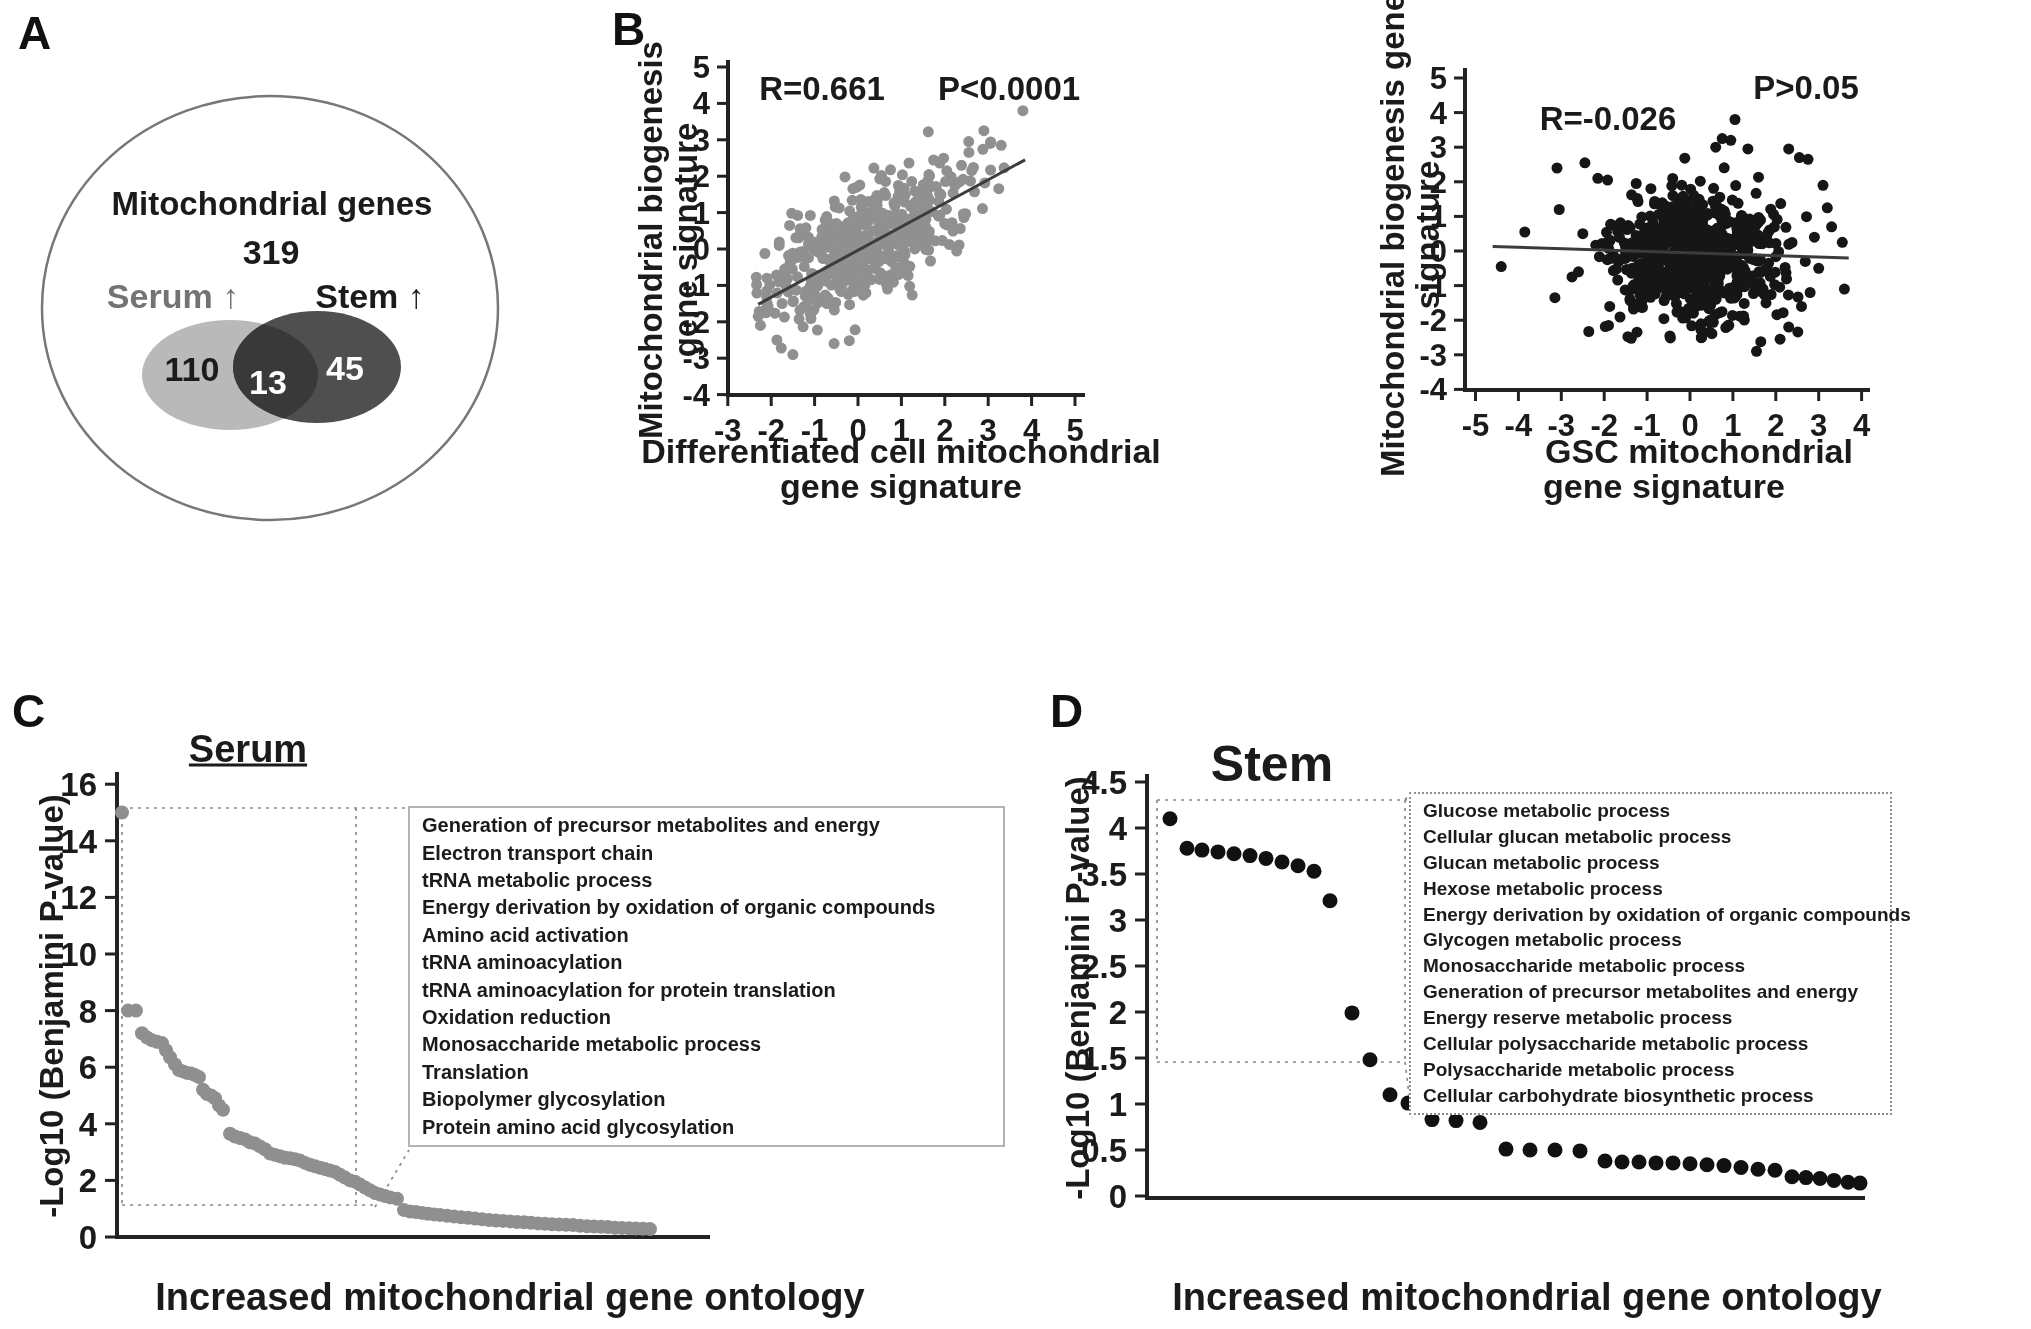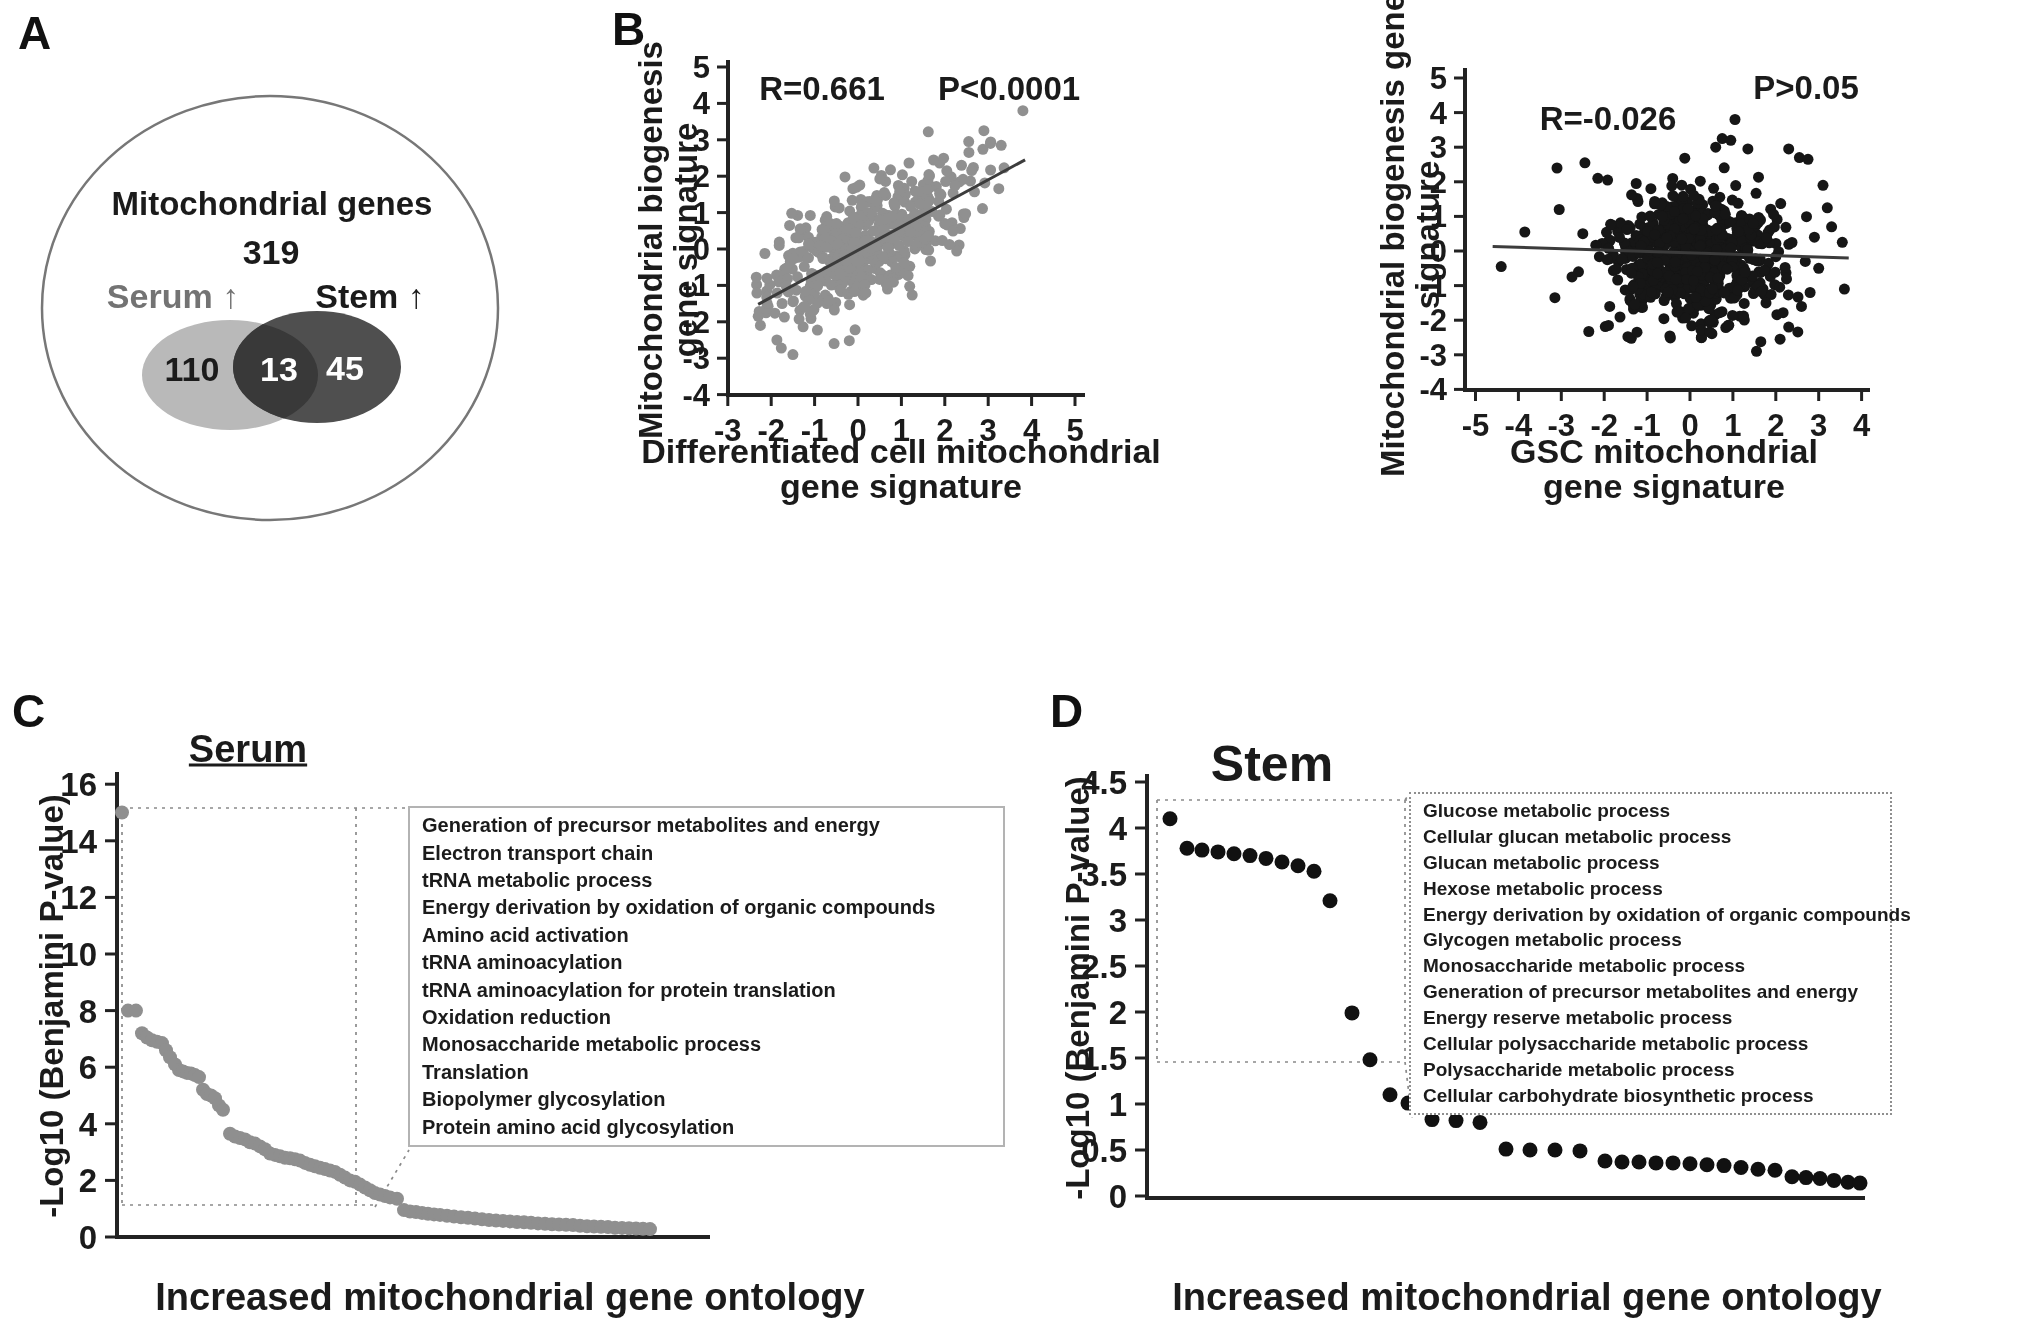--- a/index.html
+++ b/index.html
@@ -1558,35 +1558,35 @@
   <div class="pl" style="left:18px;top:6px;">A</div>
   <div class="pl" style="left:612px;top:2px;">B</div>
   <div class="pl" style="left:12px;top:684px;">C</div>
   <div class="pl" style="left:1050px;top:684px;">D</div>
 
   <div class="t" style="left:272px;top:204px;font-size:33px;">Mitochondrial genes</div>
   <div class="t" style="left:271px;top:252px;font-size:34px;">319</div>
   <div class="t" id="serum-set-label" style="left: 173px; top: 296px; font-size: 34px; color: #737373;">Serum ↑</div>
   <div class="t" style="left:370px;top:296px;font-size:34px;">Stem ↑</div>
   <div class="t" style="left:192px;top:369px;font-size:34px;">110</div>
-  <div class="t" style="left:268px;top:369px;font-size:34px;color:#ffffff;margin-left:11px;">13</div>
+  <div class="t" style="left:268px;top:382px;font-size:34px;color:#ffffff;">13</div>
   <div class="t" style="left:345px;top:368px;font-size:34px;color:#ffffff;">45</div>
 
   <div class="t" style="left:822px;top:89px;font-size:33px;">R=0.661</div>
   <div class="t" style="left:1009px;top:89px;font-size:33px;">P&lt;0.0001</div>
   <div class="t rot" style="left:651px;top:240px;font-size:33px;">Mitochondrial biogenesis</div>
   <div class="t rot" style="left:686px;top:240px;font-size:33px;">gene signature</div>
   <div class="t" style="left:901px;top:451px;font-size:34px;">Differentiated cell mitochondrial</div>
   <div class="t" style="left:901px;top:486px;font-size:34px;">gene signature</div>
 
   <div class="t" style="left:1608px;top:88px;font-size:33px;margin-top:31px;">R=-0.026</div>
   <div class="t" style="left:1806px;top:88px;font-size:33px;">P&gt;0.05</div>
   <div class="t rot" style="left:1393px;top:235px;font-size:33px;">Mitochondrial biogenesis gene</div>
   <div class="t rot" style="left:1428px;top:235px;font-size:33px;">signature</div>
-  <div class="t" style="left:1664px;top:451px;font-size:34px;">GSC mitochondrial</div>
+  <div class="t" style="left:1699px;top:451px;font-size:34px;">GSC mitochondrial</div>
   <div class="t" style="left:1664px;top:486px;font-size:34px;">gene signature</div>
 
   <div class="t" style="left:248px;top:749px;font-size:38px;text-decoration:underline;">Serum</div>
   <div class="t rot" style="left:52px;top:1006px;font-size:33px;">-Log10 (Benjamini P-value)</div>
   <div class="t" style="left:510px;top:1297px;font-size:38px;">Increased mitochondrial gene ontology</div>
   <div class="gobox" id="gobox-c" style="left:408px;top:806px;width:597px;height:341px;font-size:20px;">
       <div class="goterm">Generation of precursor metabolites and energy</div>
       <div class="goterm">Electron transport chain</div>
       <div class="goterm">tRNA metabolic process</div>
       <div class="goterm">Energy derivation by oxidation of organic compounds</div>

